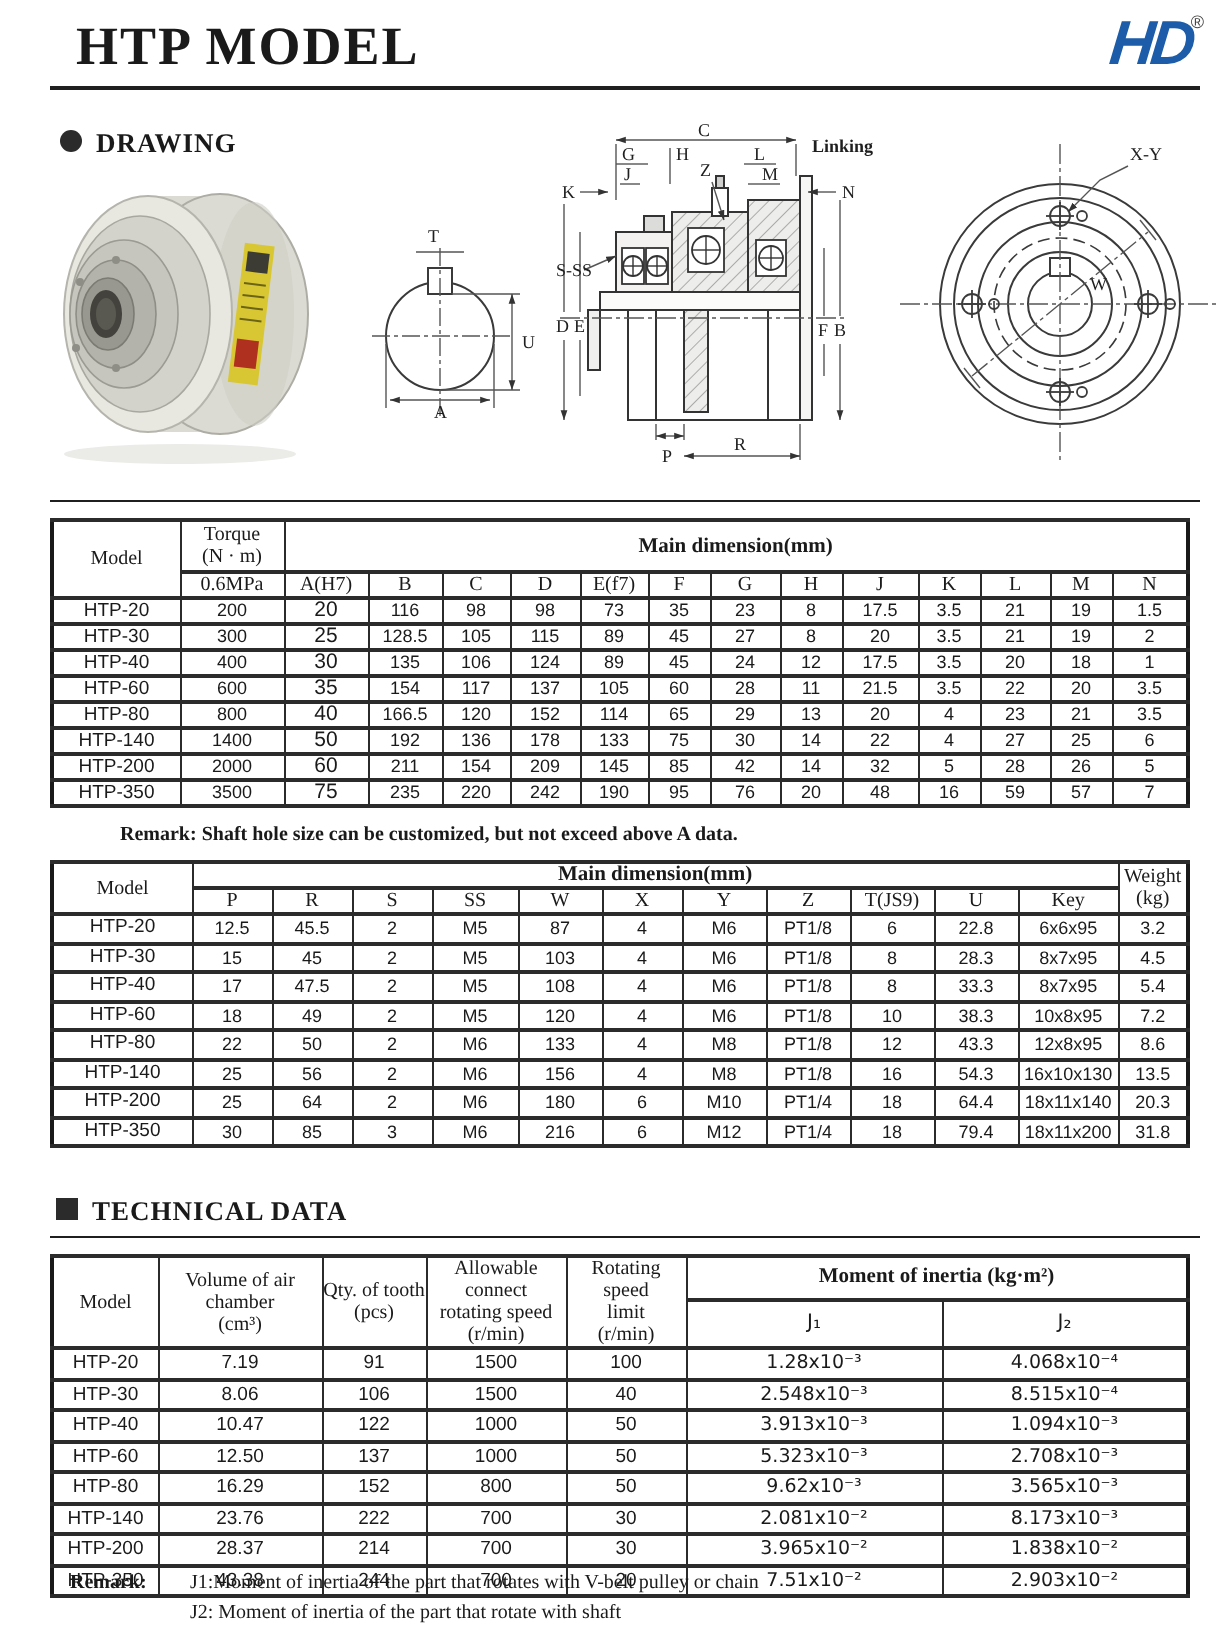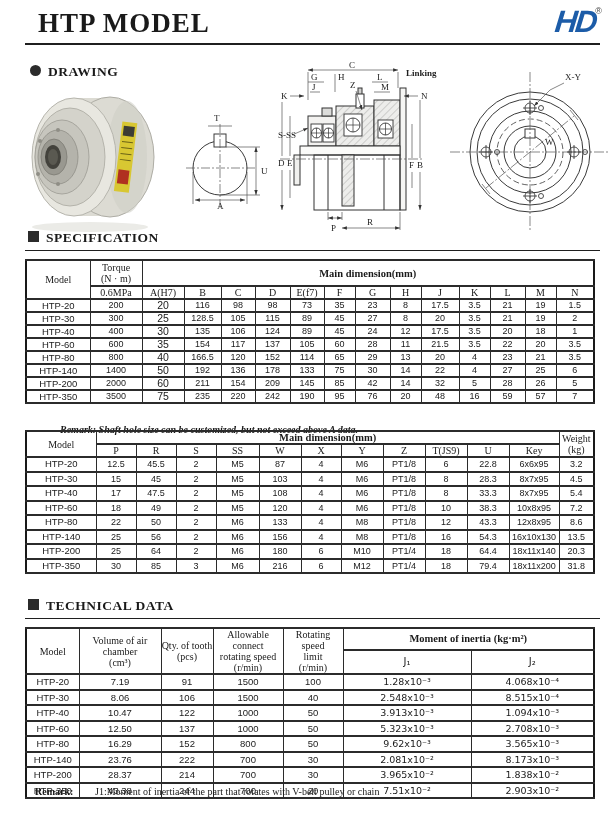--- a/index.html
+++ b/index.html
@@ -248,23 +248,20 @@
         <line x1="77" y1="130" x2="91" y2="130"></line>
       <line x1="33" y1="86" x2="47" y2="86"></line>
         <line x1="40" y1="79" x2="40" y2="93"></line>
       <line x1="121" y1="86" x2="135" y2="86"></line>
         <line x1="128" y1="79" x2="128" y2="93"></line>
     </g>
     <text x="119" y="14">X-Y</text>
     <text x="99" y="79">W</text>
   </svg>
 
-  <div class="sec-head" style="left:28px;top:230px;">
-    <span class="bullet square"></span><span>SPECIFICATION</span>
-  </div>
   <div class="rule" style="top:250px;"></div>
 
   <div class="tblwrap" style="top:259px;">
     <table id="spec1">
       <colgroup>
         <col style="width:64px">
           <col style="width:52px">
           <col style="width:42px">
           <col style="width:37px">
         <col style="width:34px">
@@ -439,21 +436,21 @@
             <td>48</td>
             <td>16</td>
             <td>59</td>
             <td>57</td>
             <td>7</td>
           </tr>
         </tbody>
     </table>
   </div>
 
-  <div class="remark" style="left:60px;top:424px;font-style:italic;">Remark: Shaft hole size can be customized, but not exceed above A data.</div>
+  <div class="remark" style="left:60px;top:412px;">Remark: Shaft hole size can be customized, but not exceed above A data.</div>
 
   <div class="tblwrap" style="top:430px;">
     <table id="spec2">
       <colgroup>
         <col style="width:70px">
           <col style="width:40px">
           <col style="width:40px">
           <col style="width:40px">
         <col style="width:43px">
           <col style="width:42px">
@@ -729,14 +726,15 @@
             <td class="limit-val">20</td>
             <td class="dejavu">7.51x10⁻²</td>
             <td class="dejavu">2.903x10⁻²</td>
           </tr>
         </tbody>
     </table>
   </div>
 
   <div class="remark" style="left:35px;top:786px;">Remark:</div>
   <div class="remark" style="left:95px;top:786px;font-weight:normal;">J1:Moment of inertia of the part that rotates with V-belt pulley or chain</div>
+  <div class="remark" style="left:95px;top:801px;font-weight:normal;">J2: Moment of inertia of the part that rotate with shaft</div>
 
 </div>
 
 </body></html>

